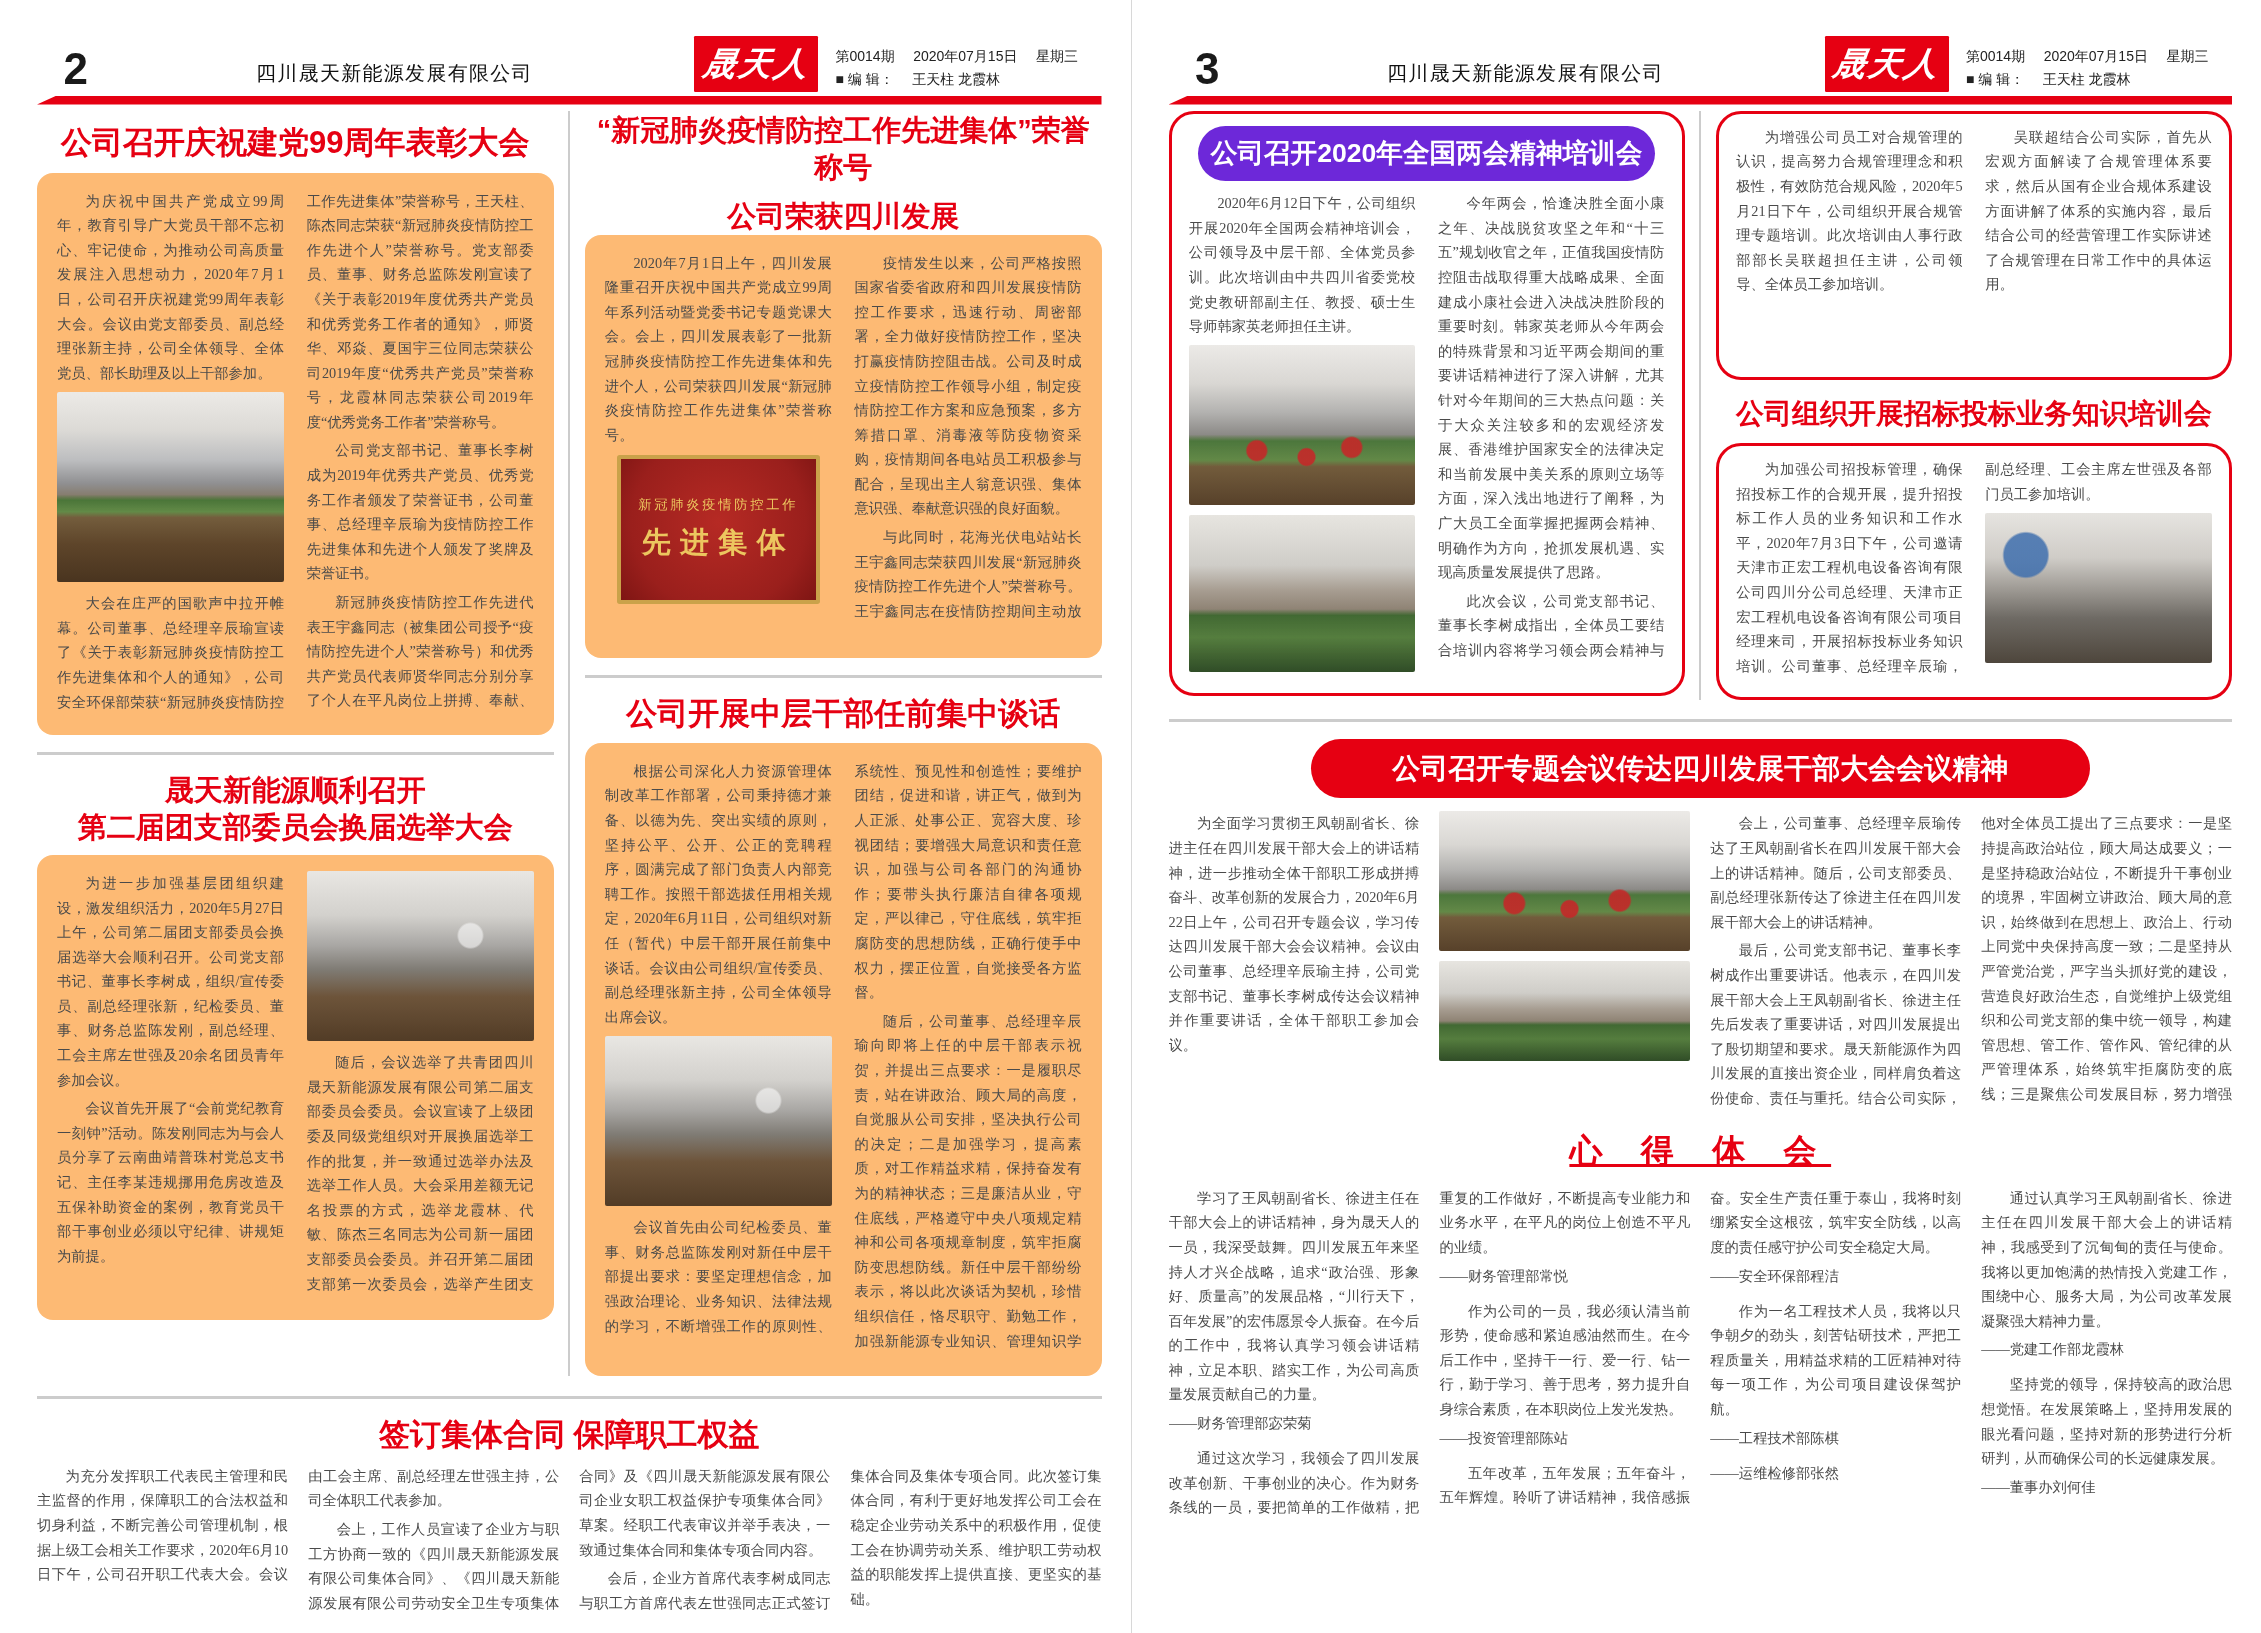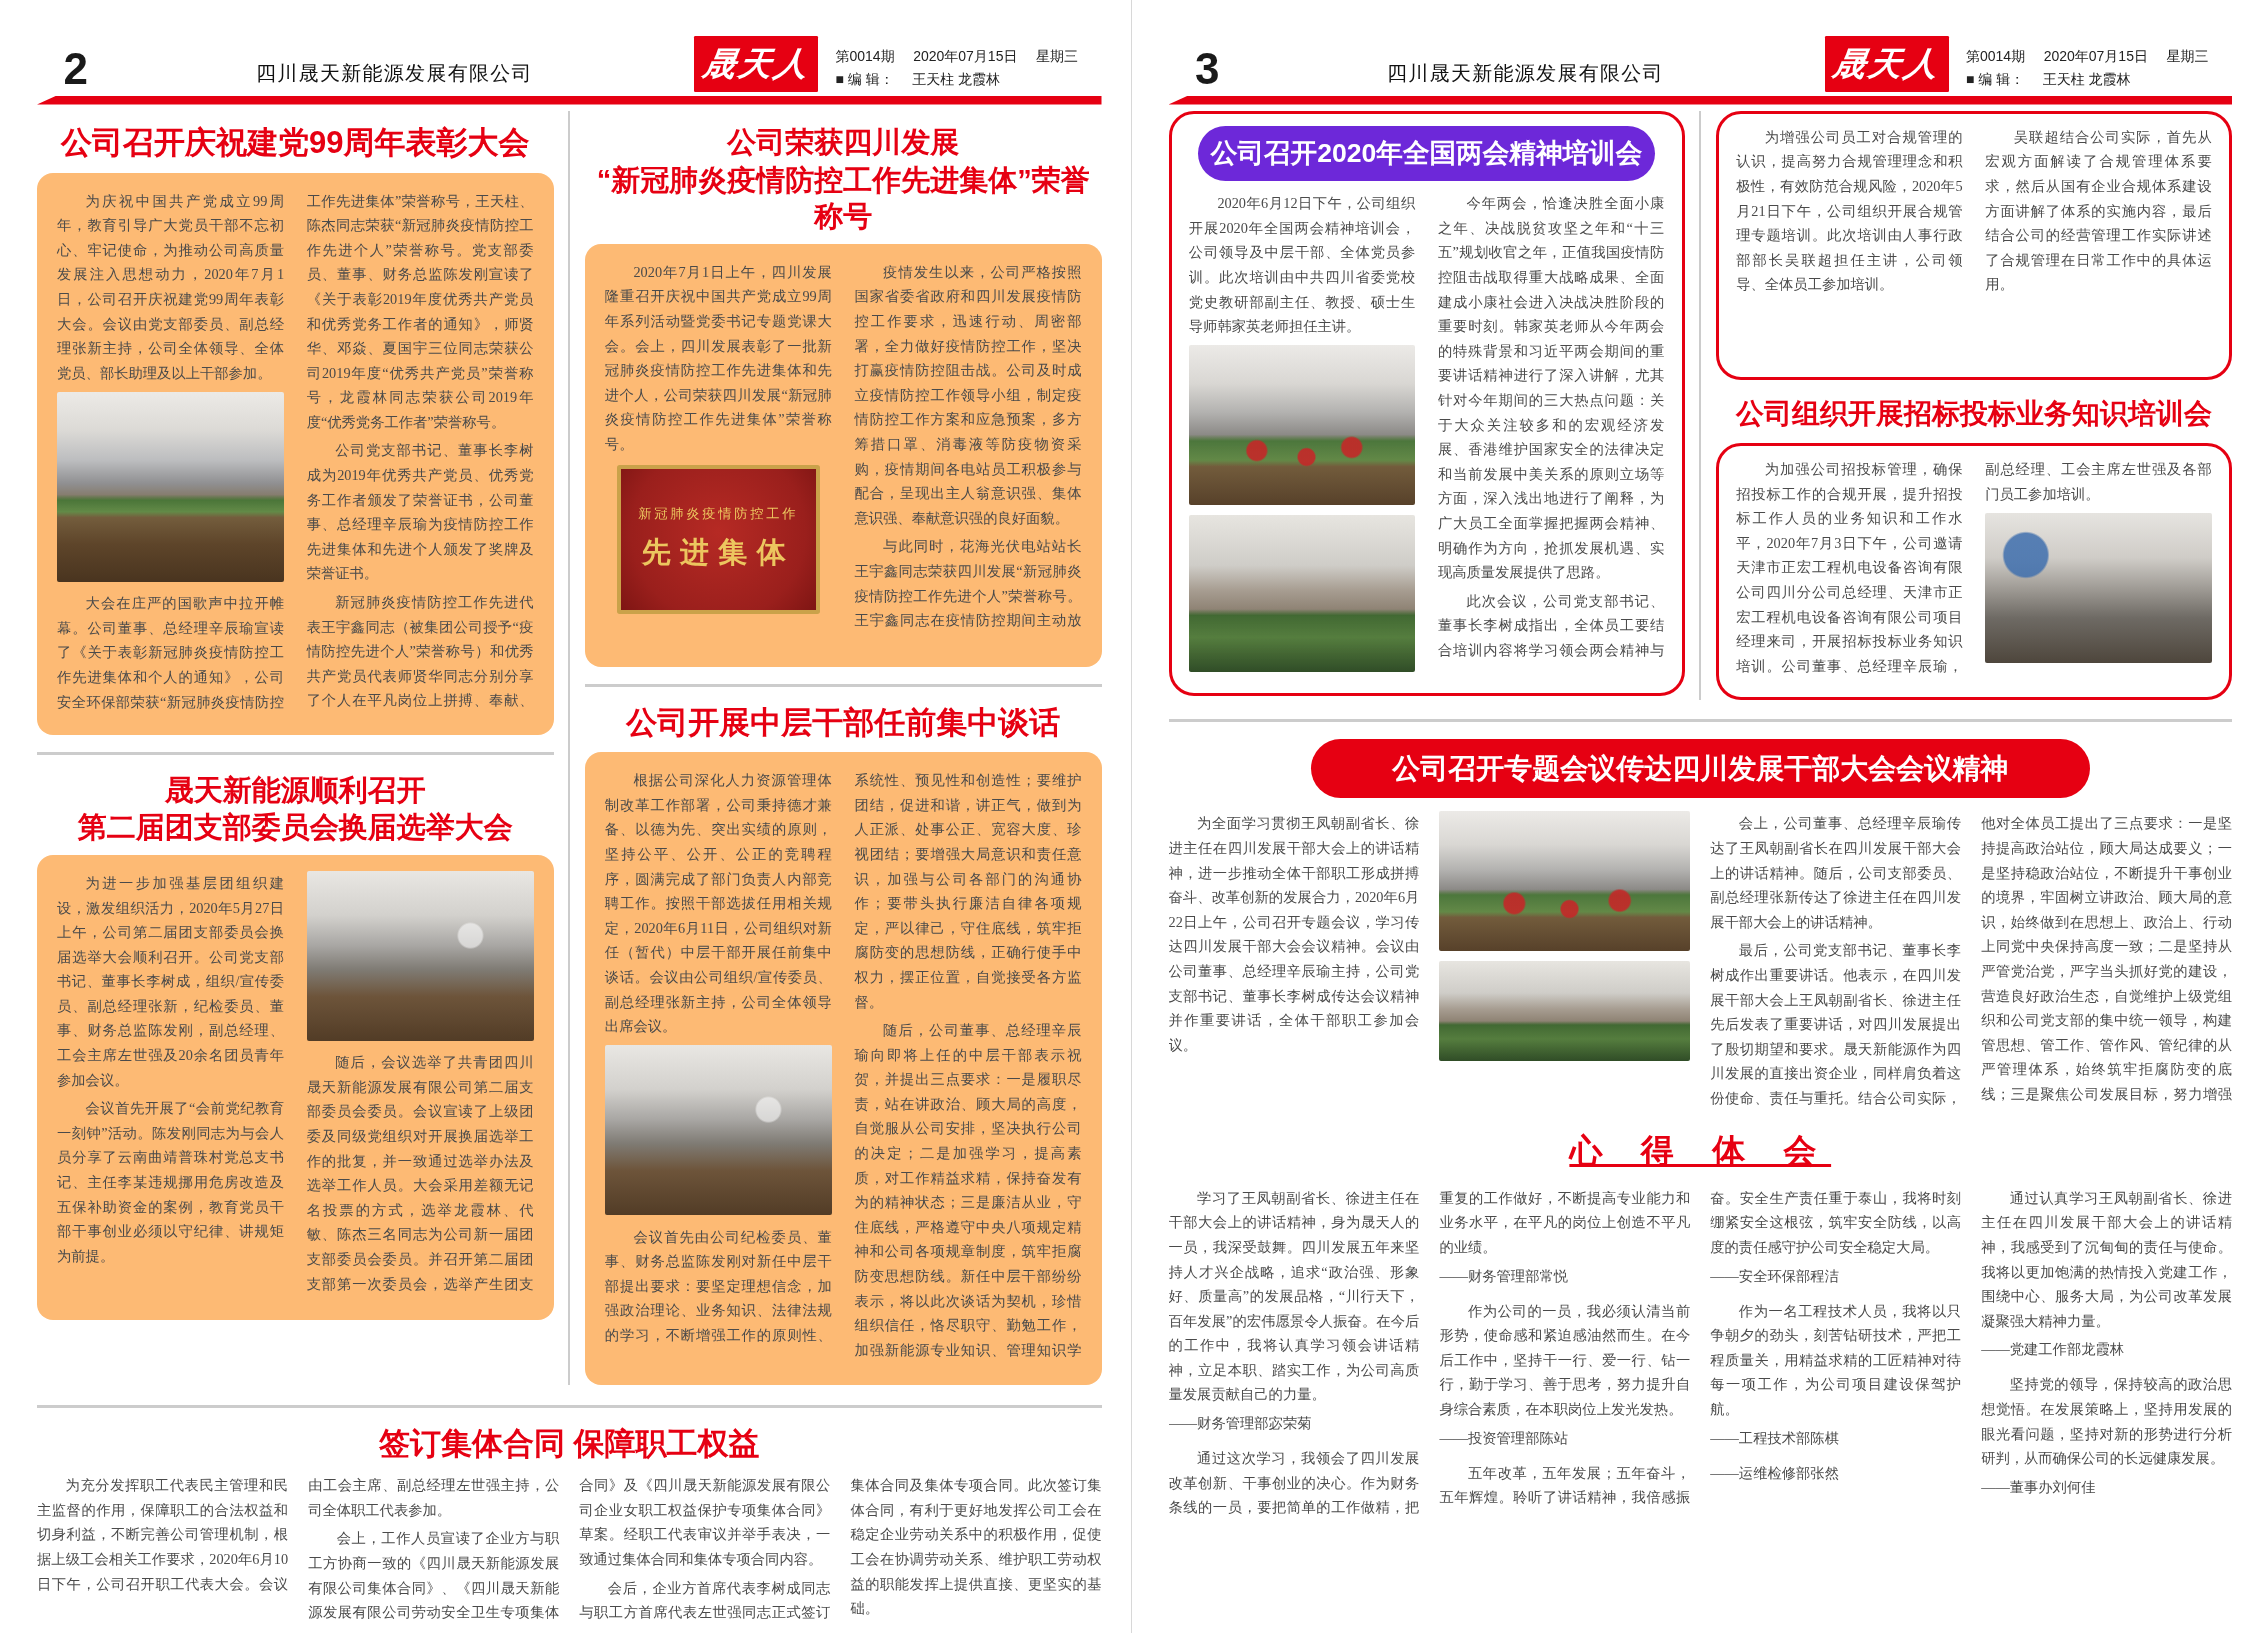--- a/index.html
+++ b/index.html
@@ -118,22 +118,22 @@
             <p>随后，会议选举了共青团四川晟天新能源发展有限公司第二届支部委员会委员。会议宣读了上级团委及同级党组织对开展换届选举工作的批复，并一致通过选举办法及选举工作人员。大会采用差额无记名投票的方式，选举龙霞林、代敏、陈杰三名同志为公司新一届团支部委员会委员。并召开第二届团支部第一次委员会，选举产生团支部书记，确定委员职责分工。龙霞林代表团支部委员作出表态发言。</p>
 
           </div>
         </article>
       </div>
 
       <div class="vdiv"></div>
 
       <div class="colgroup">
         <article class="art">
+          <h2 class="t-red t2" style="margin-top:1.3px;">“新冠肺炎疫情防控工作先进集体”荣誉称号</h2>
           <h2 class="t-red t2" style="margin-bottom:0;">公司荣获四川发展</h2>
-          <h2 class="t-red t2" style="margin-top:1.3px;">“新冠肺炎疫情防控工作先进集体”荣誉称号</h2>
           <div class="panel cols2" style="height:423px;">
             <p>2020年7月1日上午，四川发展隆重召开庆祝中国共产党成立99周年系列活动暨党委书记专题党课大会。会上，四川发展表彰了一批新冠肺炎疫情防控工作先进集体和先进个人，公司荣获四川发展“新冠肺炎疫情防控工作先进集体”荣誉称号。</p>
             <div class="plaque">
               <div class="l1">新冠肺炎疫情防控工作</div>
               <div class="l2">先进集体</div>
             </div>
             <p>疫情发生以来，公司严格按照国家省委省政府和四川发展疫情防控工作要求，迅速行动、周密部署，全力做好疫情防控工作，坚决打赢疫情防控阻击战。公司及时成立疫情防控工作领导小组，制定疫情防控工作方案和应急预案，多方筹措口罩、消毒液等防疫物资采购，疫情期间各电站员工积极参与配合，呈现出主人翁意识强、集体意识强、奉献意识强的良好面貌。</p>
             <p>与此同时，花海光伏电站站长王宇鑫同志荣获四川发展“新冠肺炎疫情防控工作先进个人”荣誉称号。王宇鑫同志在疫情防控期间主动放弃休假，坚守岗位170余天，处理故障40余次，挽回损失2万余度电，避免考核电量0.5万余度，以实际行动诠释了一名共产党员的初心和使命。</p>
 
           </div>

